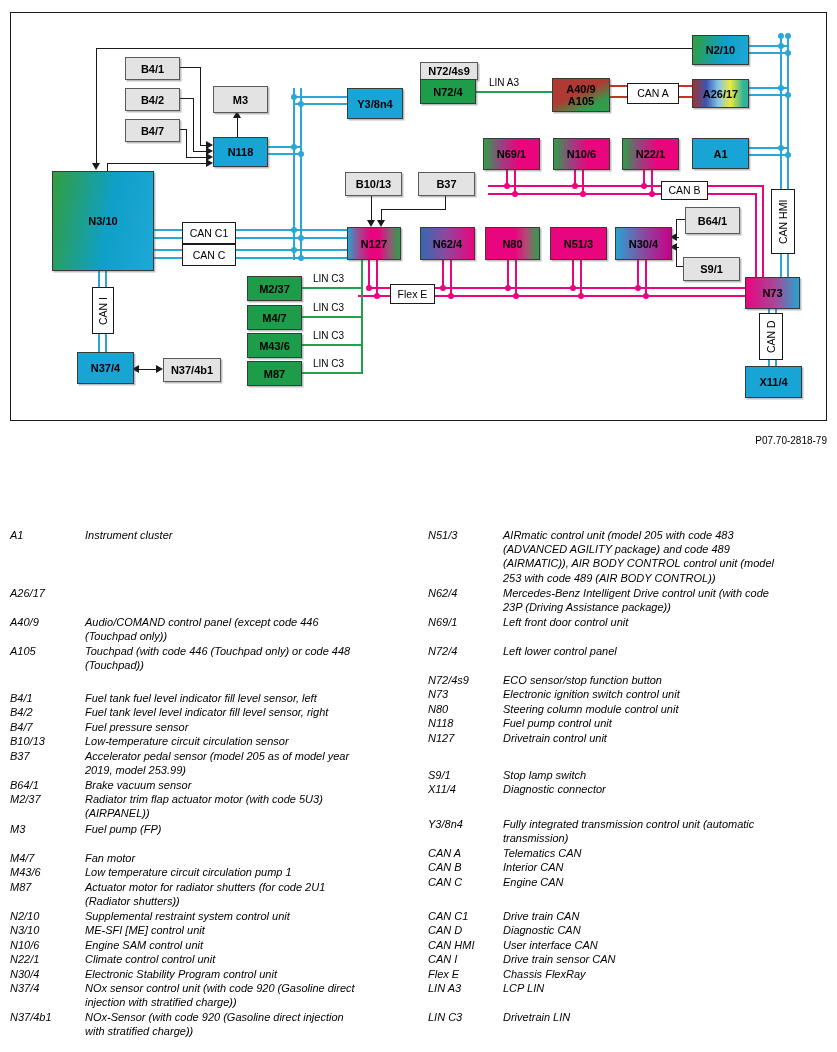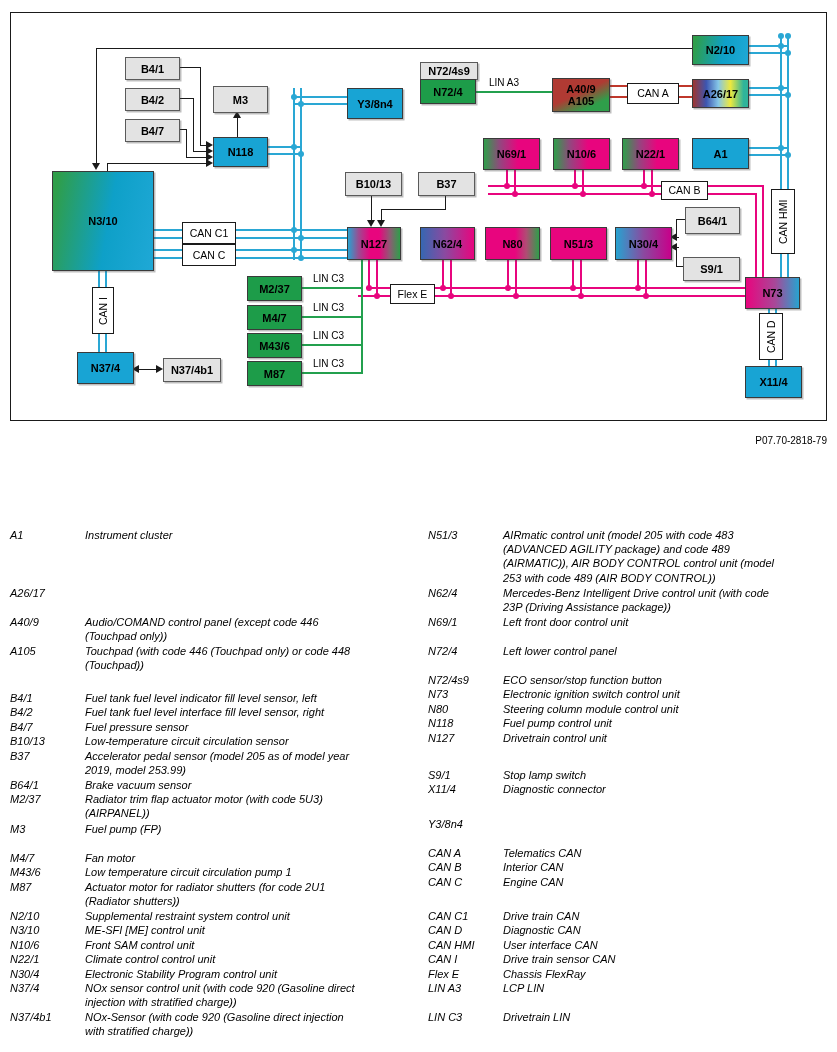--- a/index.html
+++ b/index.html
@@ -247,21 +247,21 @@
       <span class="lcode">A105</span>
       <span class="ldesc">Touchpad (with code 446 (Touchpad only) or code 448
 (Touchpad))</span>
     </div>
   <div class="lrow" style="left:10px;top:691px">
       <span class="lcode">B4/1</span>
       <span class="ldesc">Fuel tank fuel level indicator fill level sensor, left</span>
     </div>
   <div class="lrow" style="left:10px;top:705px">
       <span class="lcode">B4/2</span>
-      <span class="ldesc">Fuel tank fuel level interface fill level sensor, right</span>
+      <span class="ldesc">Fuel tank level level indicator fill level sensor, right</span>
     </div>
   <div class="lrow" style="left:10px;top:720px">
       <span class="lcode">B4/7</span>
       <span class="ldesc">Fuel pressure sensor</span>
     </div>
   <div class="lrow" style="left:10px;top:734px">
       <span class="lcode">B10/13</span>
       <span class="ldesc">Low-temperature circuit circulation sensor</span>
     </div>
   <div class="lrow" style="left:10px;top:749px">
@@ -298,21 +298,21 @@
   <div class="lrow" style="left:10px;top:909px">
       <span class="lcode">N2/10</span>
       <span class="ldesc">Supplemental restraint system control unit</span>
     </div>
   <div class="lrow" style="left:10px;top:923px">
       <span class="lcode">N3/10</span>
       <span class="ldesc">ME-SFI [ME] control unit</span>
     </div>
   <div class="lrow" style="left:10px;top:938px">
       <span class="lcode">N10/6</span>
-      <span class="ldesc">Front SAM control unit</span>
+      <span class="ldesc">Engine SAM control unit</span>
     </div>
   <div class="lrow" style="left:10px;top:952px">
       <span class="lcode">N22/1</span>
       <span class="ldesc">Climate control control unit</span>
     </div>
   <div class="lrow" style="left:10px;top:967px">
       <span class="lcode">N30/4</span>
       <span class="ldesc">Electronic Stability Program control unit</span>
     </div>
   <div class="lrow" style="left:10px;top:981px">
@@ -369,20 +369,22 @@
   <div class="lrow" style="left:428px;top:768px">
       <span class="lcode">S9/1</span>
       <span class="ldesc">Stop lamp switch</span>
     </div>
   <div class="lrow" style="left:428px;top:782px">
       <span class="lcode">X11/4</span>
       <span class="ldesc">Diagnostic connector</span>
     </div>
   <div class="lrow" style="left:428px;top:817px">
       <span class="lcode">Y3/8n4</span>
+      <span class="ldesc">Fully integrated transmission control unit (automatic
+transmission)</span>
     </div>
   <div class="lrow" style="left:428px;top:846px">
       <span class="lcode">CAN A</span>
       <span class="ldesc">Telematics CAN</span>
     </div>
   <div class="lrow" style="left:428px;top:860px">
       <span class="lcode">CAN B</span>
       <span class="ldesc">Interior CAN</span>
     </div>
   <div class="lrow" style="left:428px;top:875px">

